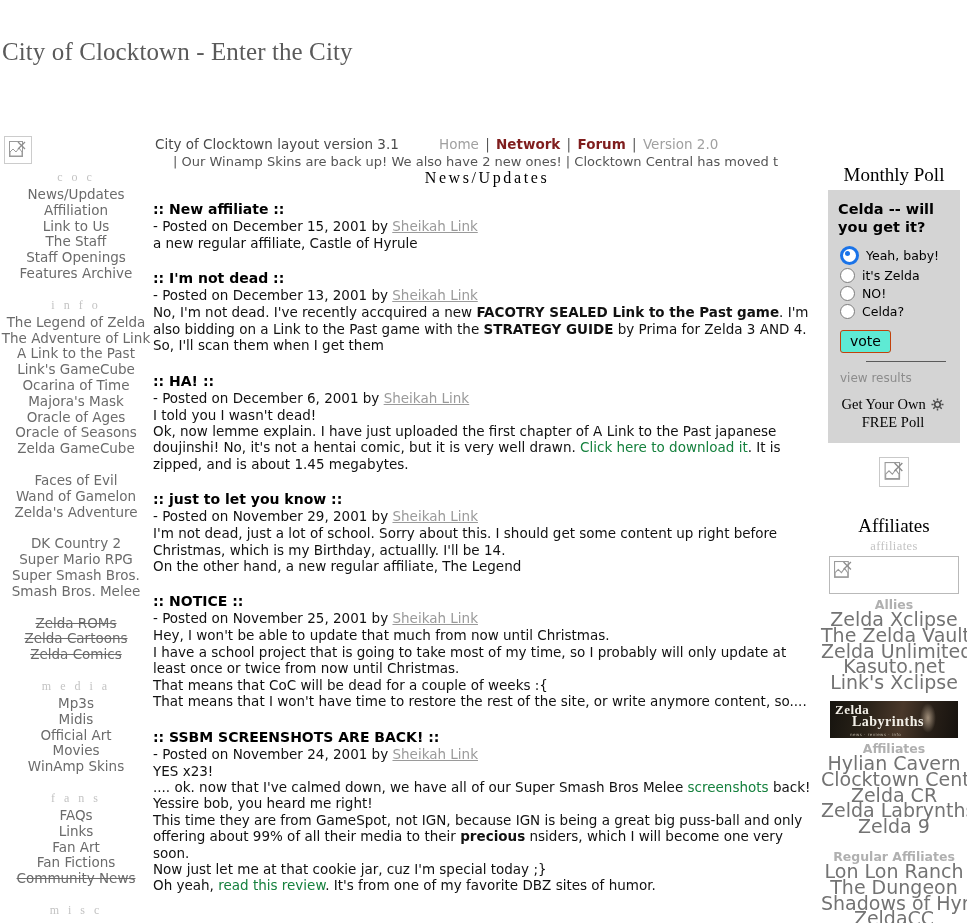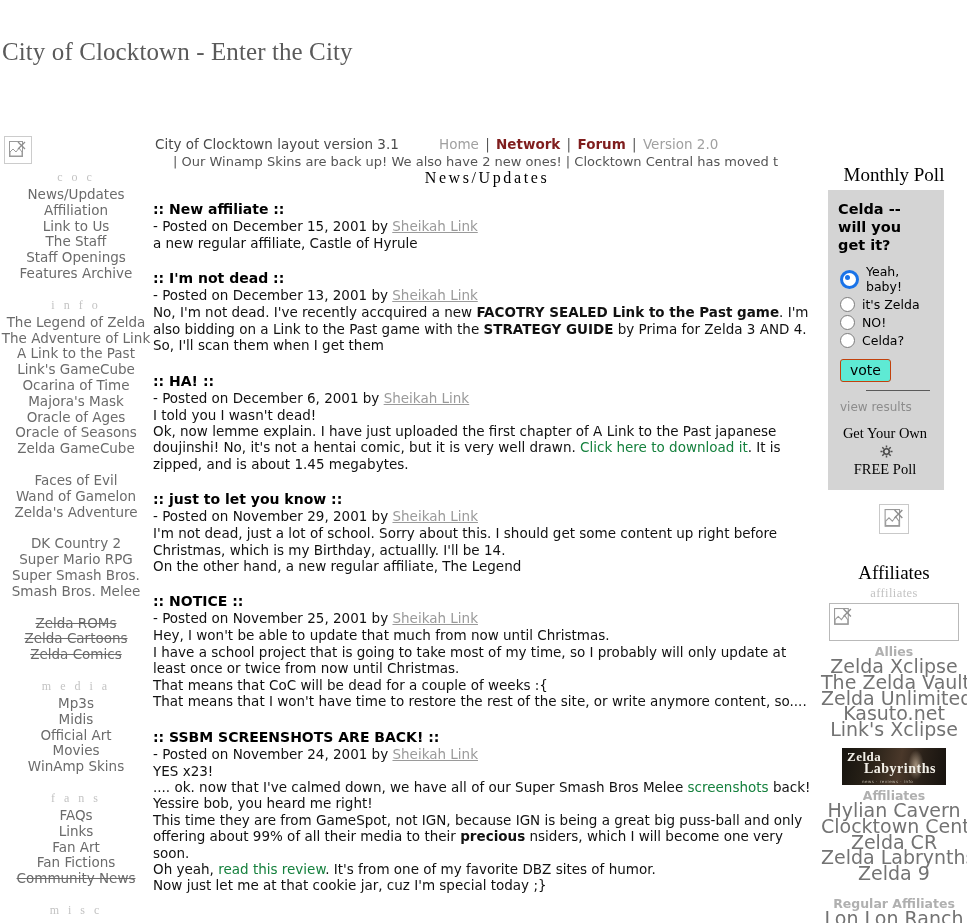--- a/index.html
+++ b/index.html
@@ -161,21 +161,21 @@
     font-family: "Liberation Serif", serif;
     font-size: 19px;
     color: #000;
     margin: 28px 0 2px 0;
     white-space: nowrap;
   }
   .right-heading.first { margin-top: 28px; }
 
   .poll-box {
     background: #d4d4d4;
-    width: 116px;
+    width: 132px;
     margin: 4px 12px 0 7px;
     padding: 10px 12px 12px 10px;
     text-align: left;
     box-sizing: border-box;
   }
   .poll-q {
     font-weight: bold;
     font-size: 14.5px;
     color: #000;
     line-height: 18px;
@@ -275,21 +275,21 @@
   }
   .aff-link {
     display: block;
     color: #737373;
     text-decoration: none;
     font-size: 19px;
     line-height: 15.8px;
     white-space: nowrap;
   }
   .banner {
-    width: 104px;
+    width: 128px;
     height: 37px;
     margin: 10px auto 2px auto;
     background: linear-gradient(100deg,#16140f 0%,#2b2319 30%,#4a382a 55%,#2a2119 75%,#16120e 100%);
     position: relative;
     overflow: hidden;
   }
   .banner .b1, .banner .b2 {
     position: absolute;
     font-family: "Liberation Serif", serif;
     color: #f3f0e8;
@@ -430,22 +430,22 @@
           <div class="news-body">That means that CoC will be dead for a couple of weeks :{</div>
           <div class="news-body">That means that I won't have time to restore the rest of the site, or write anymore content, so....</div>
         </div>
         <div class="news-item">
           <div class="news-title">:: SSBM SCREENSHOTS ARE BACK! ::</div>
           <div class="news-meta">- Posted on November 24, 2001 by <a href="#" class="author">Sheikah Link</a></div>
           <div class="news-body">YES x23!</div>
           <div class="news-body"><span>.... ok. now that I've calmed down, we have all of our Super Smash Bros Melee </span><a href="#" class="lnk">screenshots</a><span> back!</span></div>
           <div class="news-body">Yessire bob, you heard me right!</div>
           <div class="news-body"><span>This time they are from GameSpot, not IGN, because IGN is being a great big puss-ball and only offering about 99% of all their media to their </span><b>precious</b><span> nsiders, which I will become one very soon.</span></div>
+          <div class="news-body">Now just let me at that cookie jar, cuz I'm special today ;}</div>
           <div class="news-body"><span>Oh yeah, </span><a href="#" class="lnk">read this review</a><span>. It's from one of my favorite DBZ sites of humor.</span></div>
-          <div class="news-body">Now just let me at that cookie jar, cuz I'm special today ;}</div>
         </div>
       </div>
   </div>
 
   <div class="right">
 
     <div class="right-heading first">Monthly Poll</div>
 
     <div class="poll-box">
       <div class="poll-q">Celda -- will you get it?</div>

